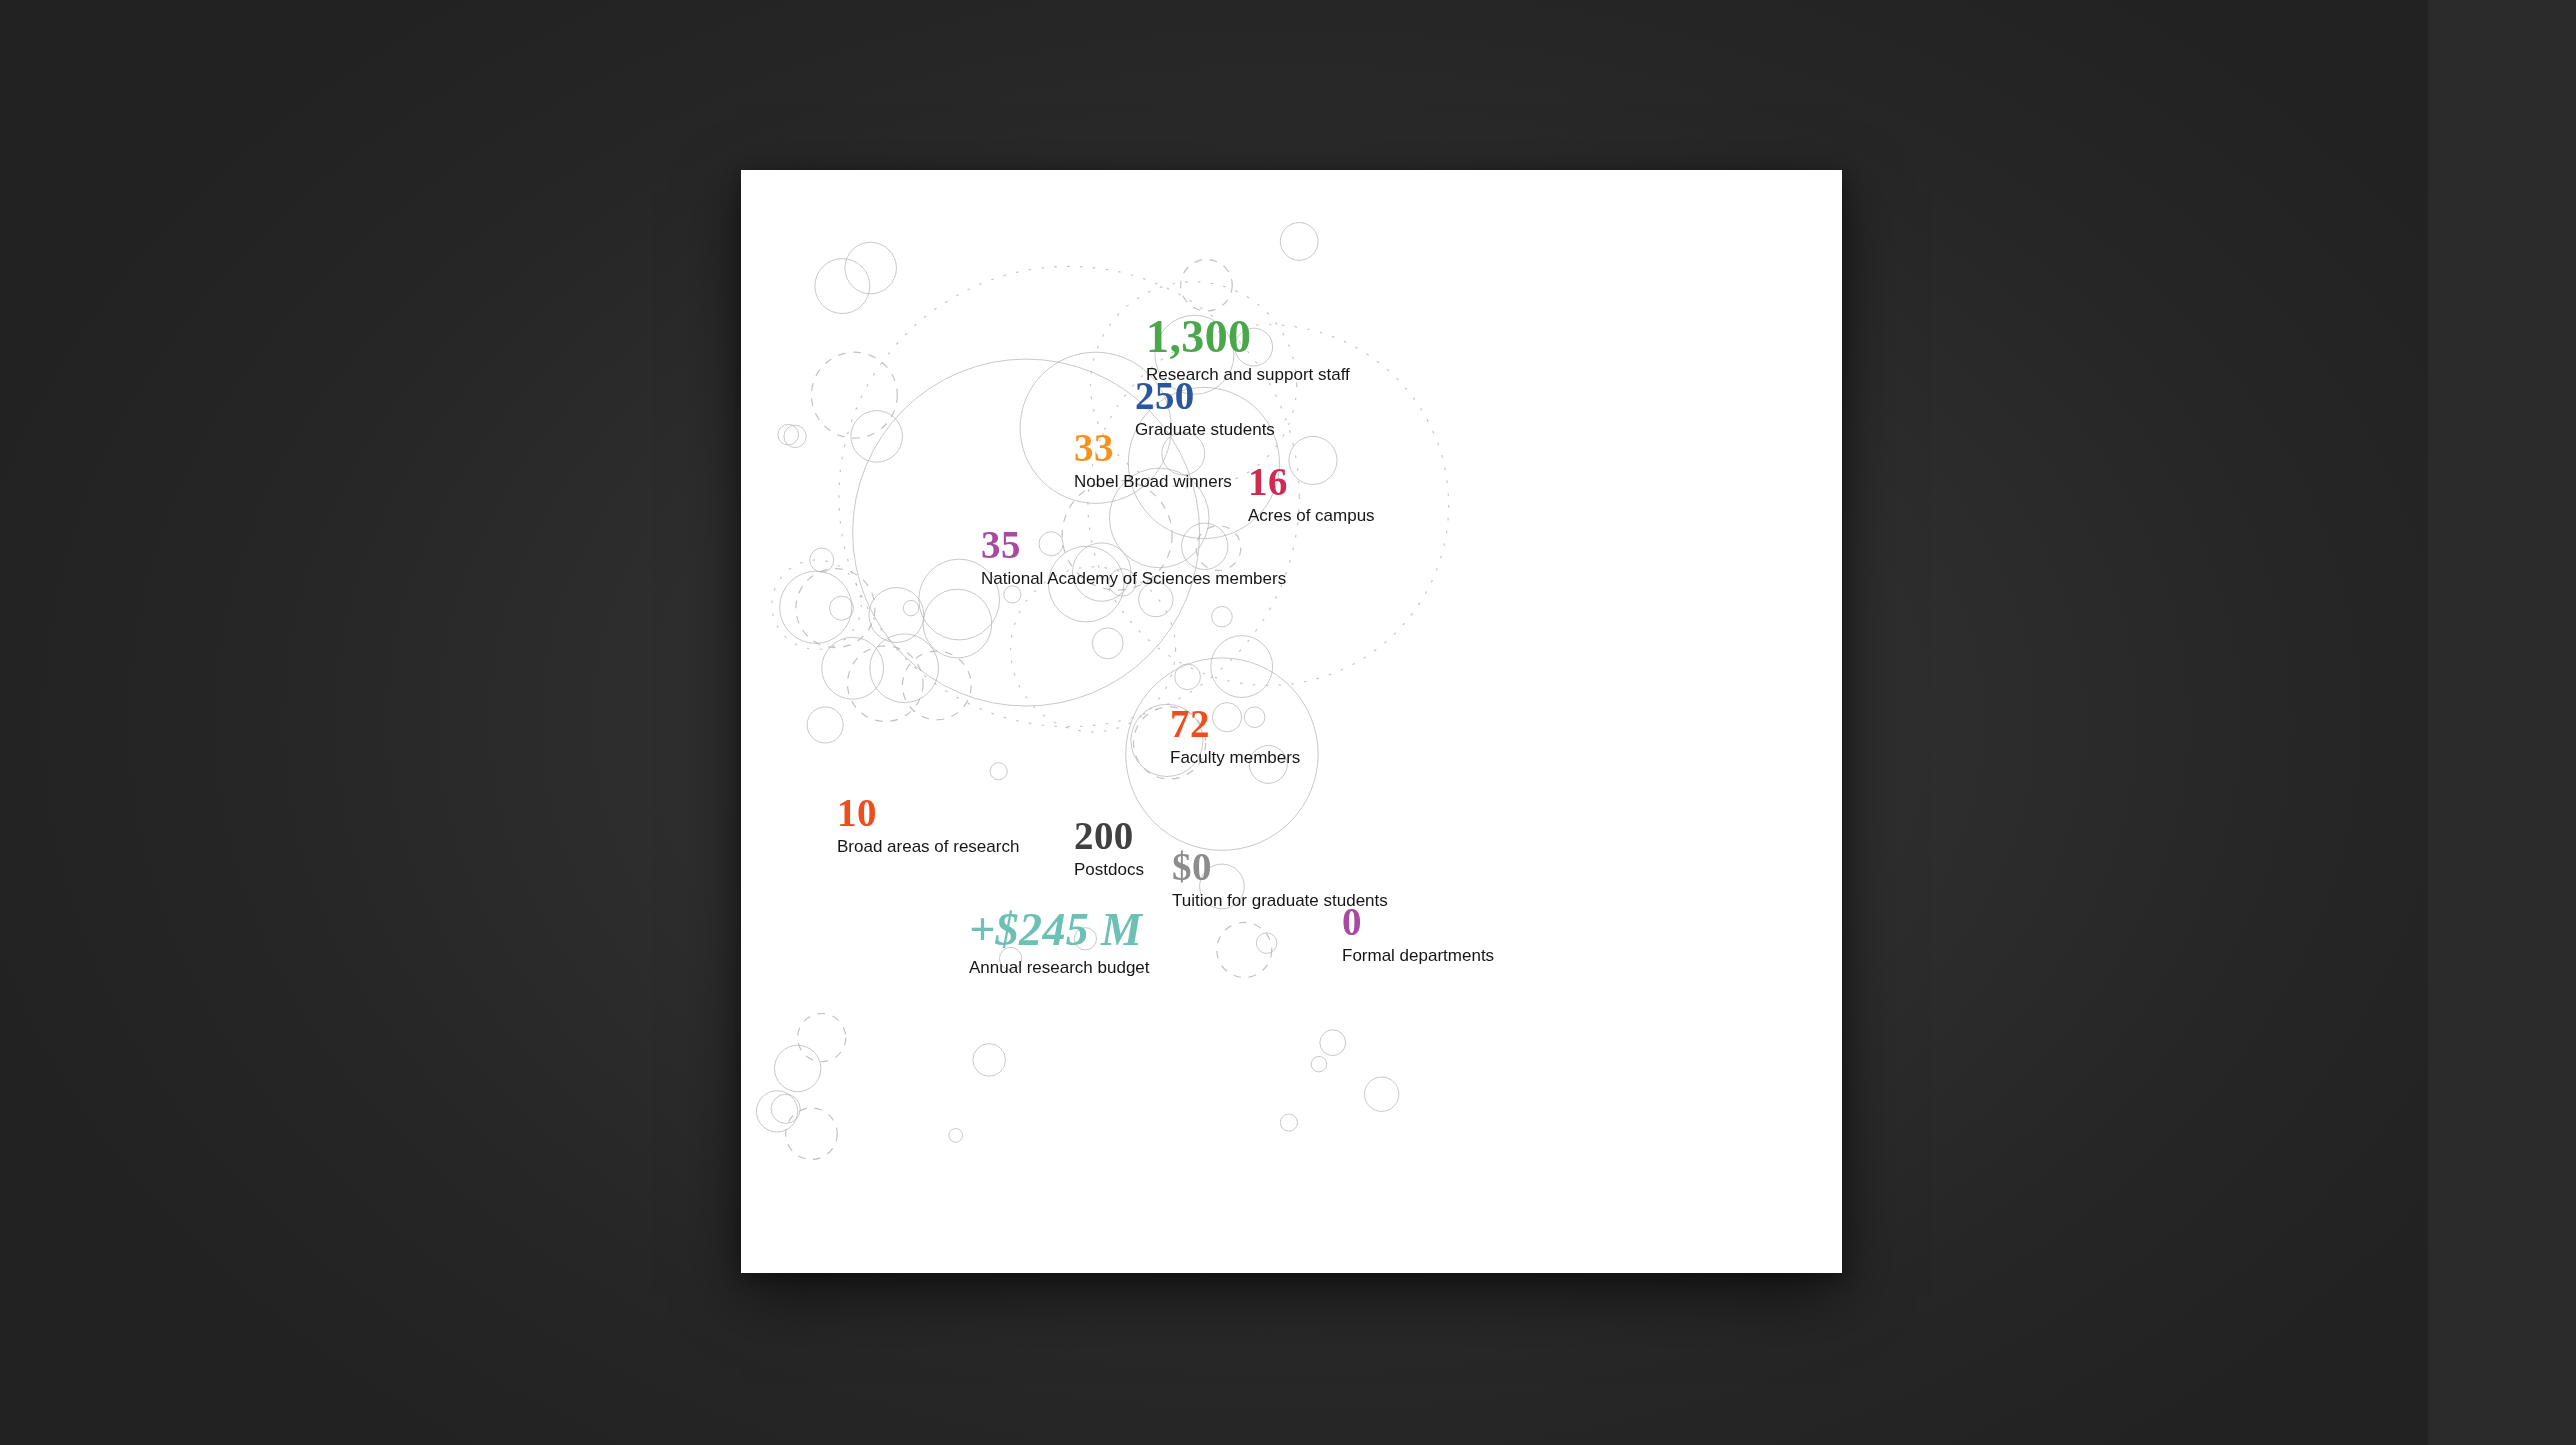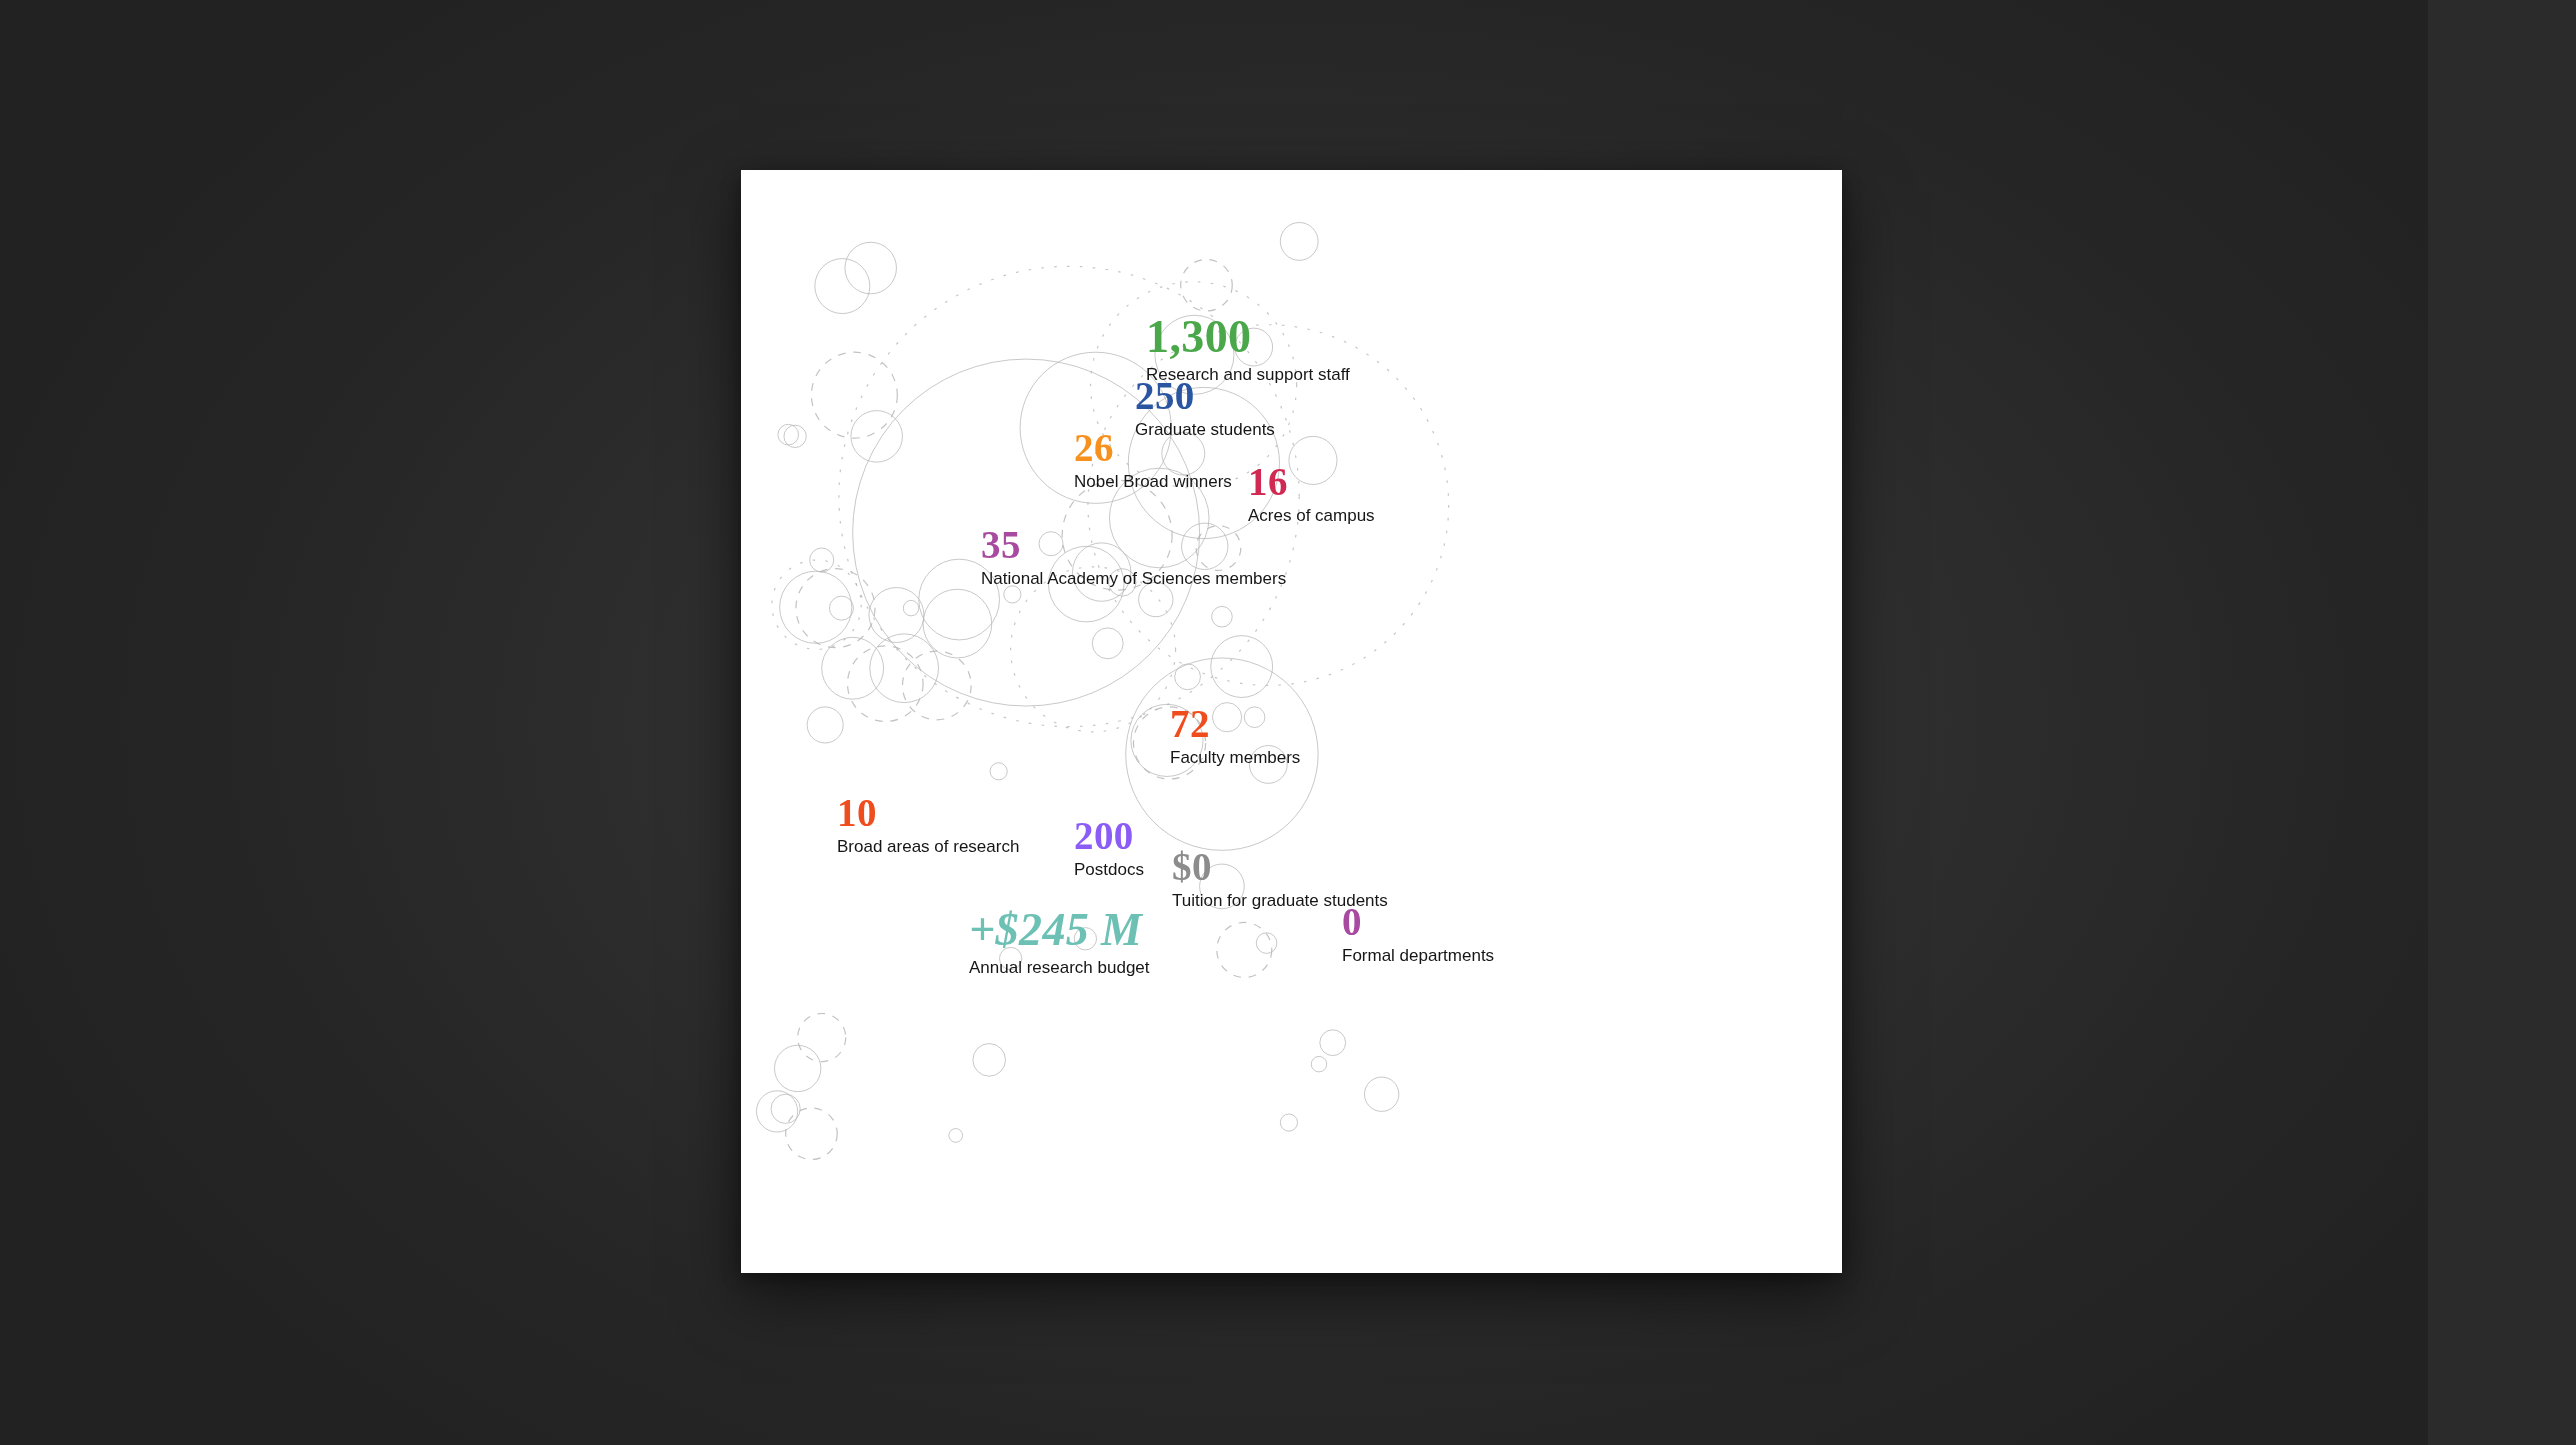--- a/index.html
+++ b/index.html
@@ -164,41 +164,41 @@
     <div id="stat-layer">
         <div class="stat n-xl" style="left: 405px; top: 144px;">
           <span class="num" style="color: rgb(74, 167, 74);">1,300</span>
           <span class="cap">Research and support staff</span>
         </div>
         <div class="stat n-lg" style="left: 394px; top: 206px;">
           <span class="num" style="color: rgb(42, 85, 160);">250</span>
           <span class="cap">Graduate students</span>
         </div>
         <div class="stat n-lg" style="left: 333px; top: 258px;">
-          <span class="num" style="color: rgb(246, 145, 30);">26</span>
+          <span class="num" style="color: rgb(246, 145, 30);">33</span>
           <span class="cap">Nobel Broad winners</span>
         </div>
         <div class="stat n-lg" style="left: 507px; top: 292px;">
           <span class="num" style="color: rgb(208, 42, 82);">16</span>
           <span class="cap">Acres of campus</span>
         </div>
         <div class="stat n-lg" style="left: 210px; top: 355px; margin-left: 30px;">
           <span class="num" style="color: rgb(168, 74, 160);">35</span>
           <span class="cap">National Academy of Sciences members</span>
         </div>
         <div class="stat n-lg" style="left: 429px; top: 534px;">
           <span class="num" style="color: rgb(240, 77, 30);">72</span>
           <span class="cap">Faculty members</span>
         </div>
         <div class="stat n-lg" style="left: 96px; top: 623px;">
           <span class="num" style="color: rgb(240, 77, 30);">10</span>
           <span class="cap">Broad areas of research</span>
         </div>
         <div class="stat n-lg" style="left: 333px; top: 646px;">
-          <span class="num" style="color: #8b5cf6;">200</span>
+          <span class="num" style="color: #404040;">200</span>
           <span class="cap">Postdocs</span>
         </div>
         <div class="stat n-lg" style="left: 431px; top: 677px;">
           <span class="num" style="color: rgb(140, 140, 140);">$0</span>
           <span class="cap">Tuition for graduate students</span>
         </div>
         <div class="stat n-xl" style="left: 228px; top: 737px;">
           <span class="num" style="color: rgb(108, 192, 180); font-style: italic;">+$245 M</span>
           <span class="cap">Annual research budget</span>
         </div>

